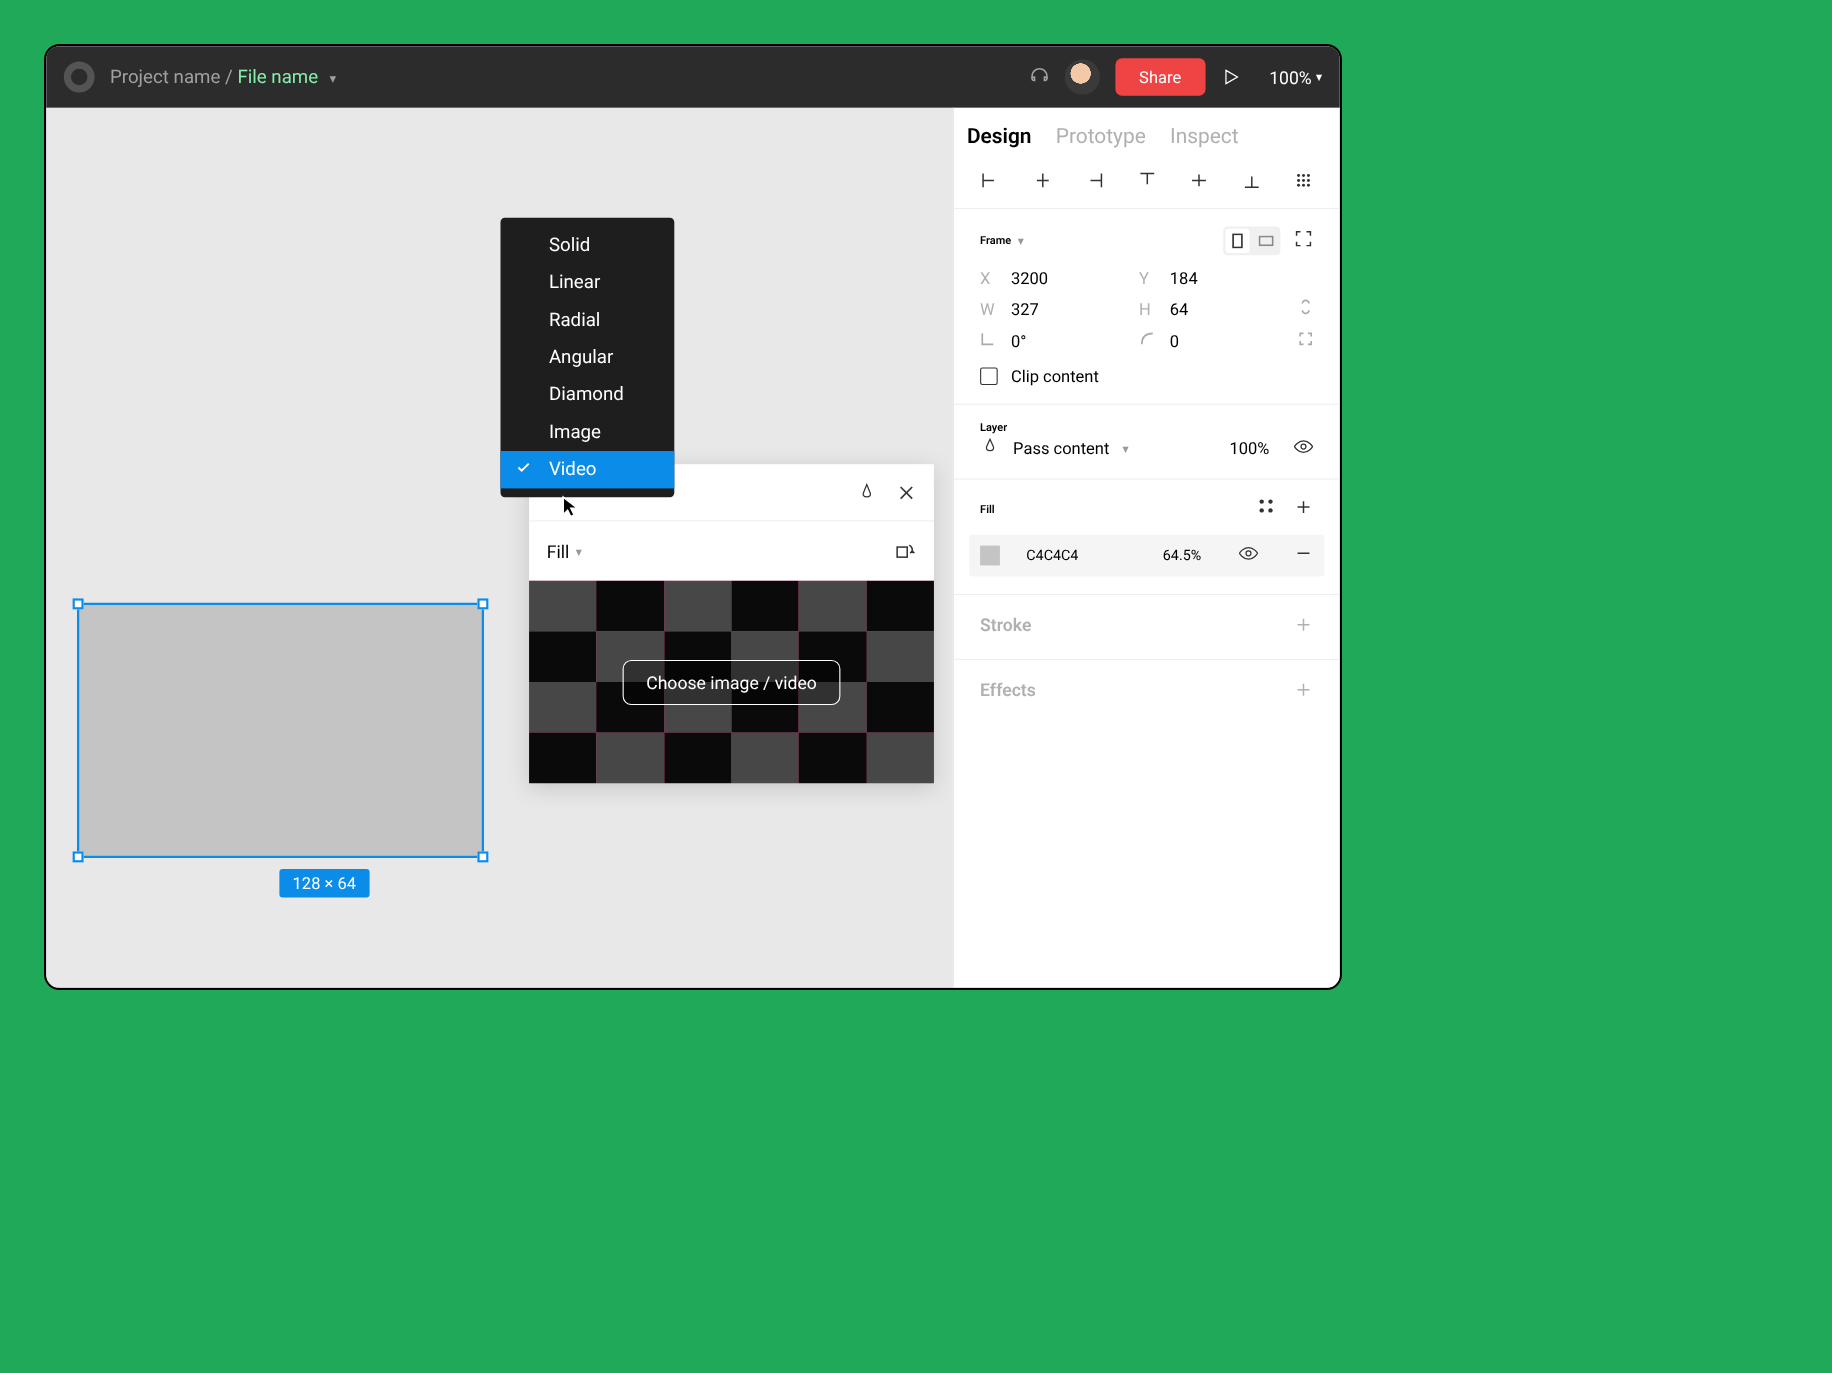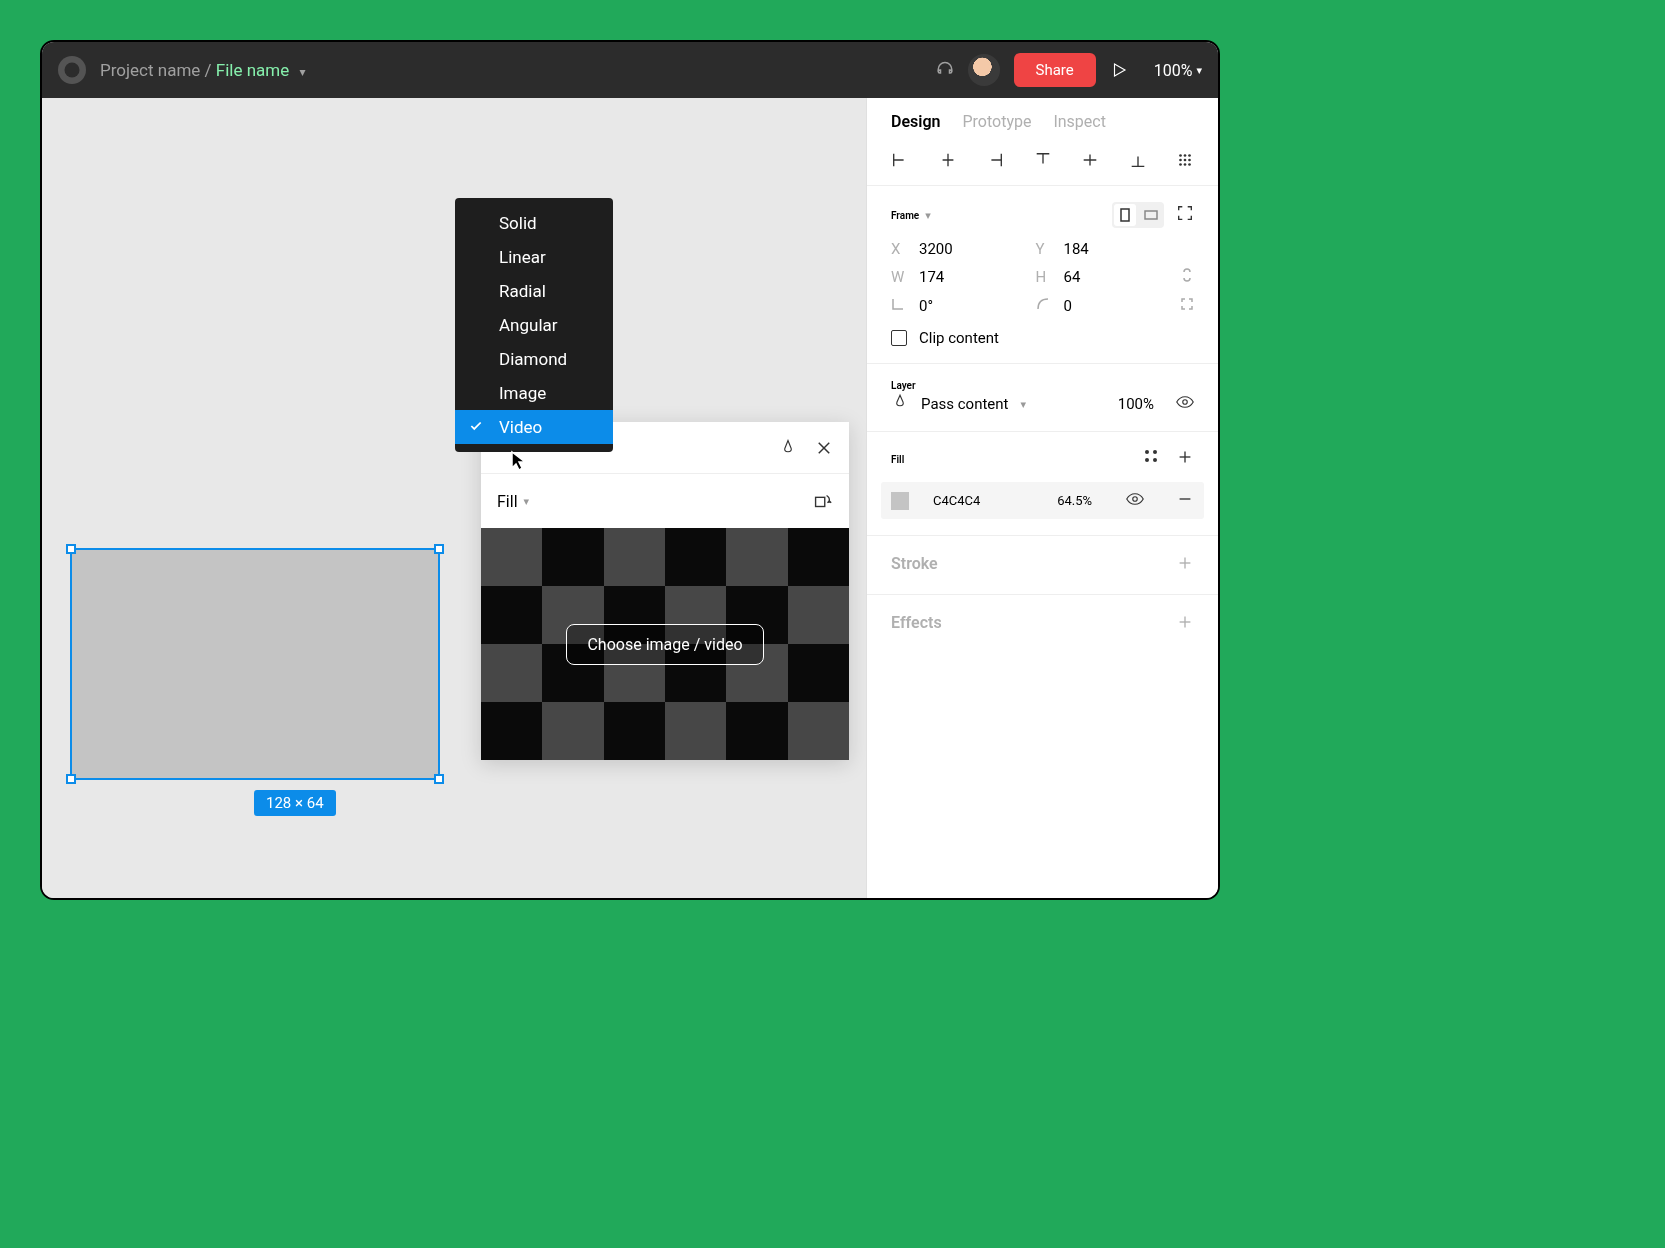--- a/index.html
+++ b/index.html
@@ -27,36 +27,36 @@
 .h-tl { top: -6px; left: -6px; } .h-tr { top: -6px; right: -6px; }
 .h-bl { bottom: -6px; left: -6px; } .h-br { bottom: -6px; right: -6px; }
 .dims-badge { position: absolute; left: 50%; transform: translateX(-50%); top: 692px; background: #0c8ce9; color: #fff; padding: 4px 12px; border-radius: 3px; font-size: 15px; }
 
 
 .fill-panel { position: absolute; left: 439px; top: 380px; width: 368px; background: #fff; box-shadow: 0 4px 20px rgba(0,0,0,0.15); }
 .fill-hdr { display: flex; align-items: center; height: 52px; padding: 0 16px; border-bottom: 1px solid #eee; }
 .fill-hdr-spacer { flex: 1; }
 .fill-mode { display: flex; align-items: center; height: 54px; padding: 0 16px; gap: 6px; font-size: 16px; }
 .fill-mode-spacer { flex: 1; }
-.fill-preview { height: 232px; background: #ec4899; display: flex; align-items: center; justify-content: center; position: relative; }
+.fill-preview { height: 184px; background: #ec4899; display: flex; align-items: center; justify-content: center; position: relative; }
 .checker { position: absolute; inset: 0; display: grid; grid-template-columns: repeat(6, 1fr); grid-template-rows: repeat(4, 1fr); }
 .checker div:nth-child(odd) { background: #474747; }
 .checker div:nth-child(even) { background: #0a0a0a; }
 .choose-btn { position: relative; z-index: 1; background: rgba(0,0,0,0.3); color: #fff; border: 1.5px solid #fff; border-radius: 8px; padding: 10px 20px; font-size: 16px; }
 
 
 .fill-dd { position: absolute; left: 413px; top: 156px; width: 158px; background: #1e1e1e; border-radius: 4px; padding: 8px 0; z-index: 10; }
 .fill-dd-item { color: #fff; font-size: 17px; padding: 7px 16px 7px 44px; position: relative; }
 .fill-dd-item.sel { background: #0c8ce9; }
 .fill-dd-item .check { position: absolute; left: 14px; top: 50%; transform: translateY(-50%); }
 .cursor { position: absolute; left: 468px; top: 408px; z-index: 20; }
 
 
 .inspector { position: absolute; top: 56px; right: 0; bottom: 0; width: 352px; background: #fff; border-left: 1px solid #e0e0e0; overflow: hidden; }
-.tabs { display: flex; gap: 22px; padding: 14px 24px 10px; font-size: 16px; }
+.tabs { display: flex; gap: 22px; padding: 14px 12px 10px; font-size: 19px; }
 .tab { color: #b0b0b0; }
 .tab.active { color: #000; font-weight: 600; }
 .align-row { display: flex; justify-content: space-between; padding: 10px 24px 16px; border-bottom: 1px solid #eee; }
 .align-row span { width: 18px; height: 18px; display: flex; align-items: center; justify-content: center; }
 
 .section { padding: 16px 24px; border-bottom: 1px solid #eee; }
 .sec-title-row { display: flex; align-items: center; justify-content: space-between; margin-bottom: 12px; }
 .sec-title { font-size: 10px; font-weight: 600; }
 .orient-toggle { display: flex; gap: 4px; background: #f0f0f0; border-radius: 4px; padding: 2px; }
 .orient-toggle span { width: 22px; height: 22px; display: flex; align-items: center; justify-content: center; border-radius: 3px; }
@@ -298,21 +298,21 @@
             <span class="lbl">X</span>
             <span class="val">3200</span>
           </div>
         <div class="prop">
             <span class="lbl">Y</span>
             <span class="val">184</span>
           </div>
         <div></div>
         <div class="prop">
             <span class="lbl">W</span>
-            <span class="val">174</span>
+            <span class="val">327</span>
           </div>
         <div class="prop">
             <span class="lbl">H</span>
             <span class="val">64</span>
           </div>
         <span><svg width="14" height="18" viewBox="0 0 14 18" fill="none" stroke="#aaa" stroke-width="1.5">
               <path d="M4 6 A3 3 0 0 1 10 6"></path>
               <path d="M4 12 A3 3 0 0 0 10 12"></path>
             </svg></span>
         <div class="prop">

